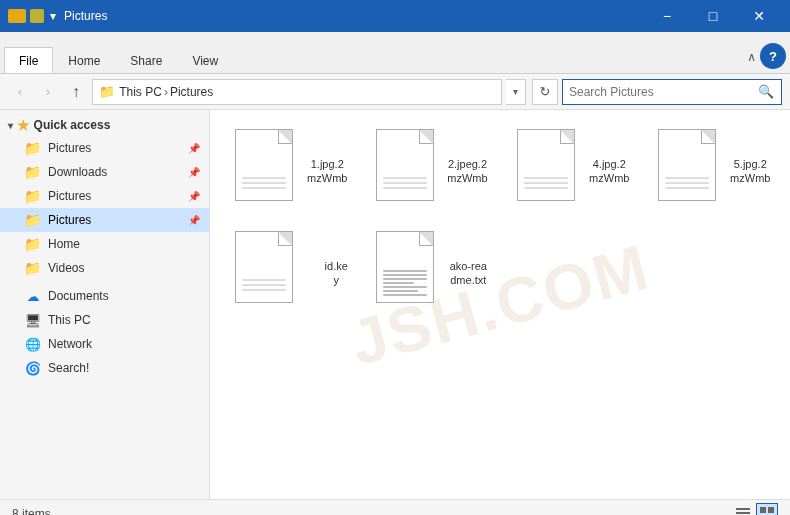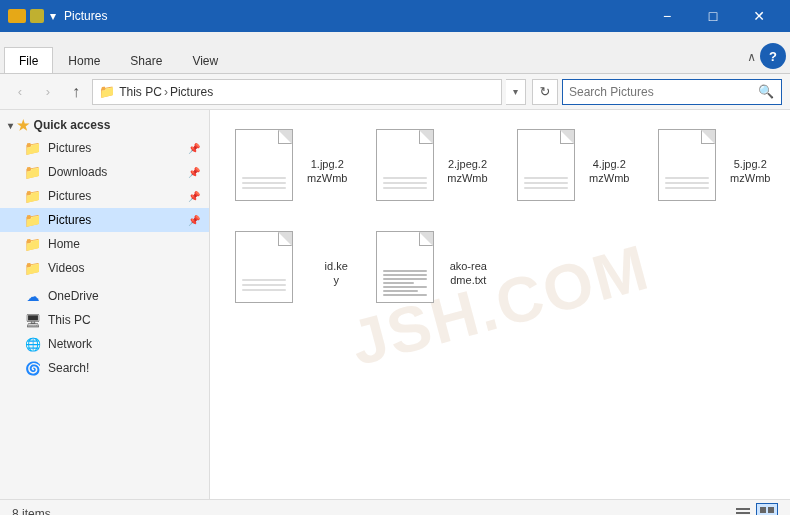--- a/index.html
+++ b/index.html
@@ -458,21 +458,21 @@
       <div class="item-icon">📁</div>
       <span>Home</span>
     </div>
     <div class="sidebar-item">
       <div class="item-icon">📁</div>
       <span>Videos</span>
     </div>
 
     <div class="sidebar-item" style="margin-top:4px;">
       <div class="item-icon" style="font-size:13px;color:#1a73e8;">☁</div>
-      <span>OneDrive</span>
+      <span>Documents</span>
     </div>
 
     <div class="sidebar-item">
       <div class="item-icon" style="font-size:13px;">🖥</div>
       <span>This PC</span>
     </div>
 
     <div class="sidebar-item">
       <div class="item-icon" style="font-size:13px;">🌐</div>
       <span>Network</span>

